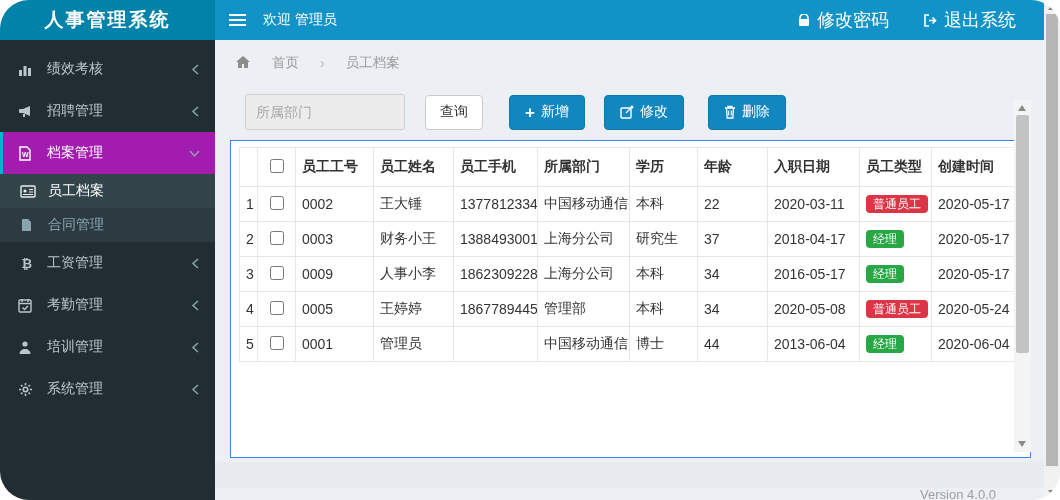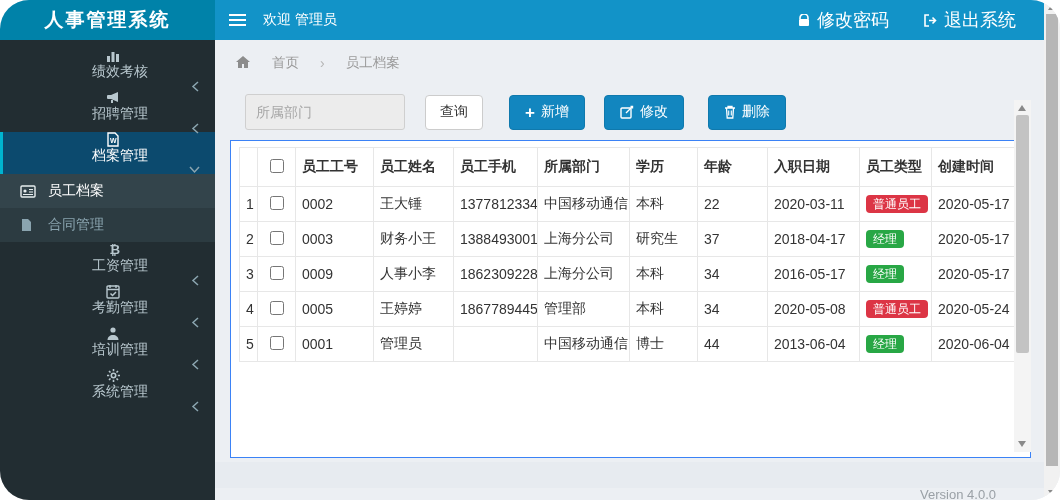--- a/index.html
+++ b/index.html
@@ -15,25 +15,25 @@
   .hamburger { width:44px; height:40px; display:flex; flex-direction:column; gap:3px; align-items:center; justify-content:center; cursor:pointer; }
   .hamburger i { display:block; width:17px; height:2px; background:#fff; }
   .welcome { margin-left:4px; }
   .topnav-right { margin-left:auto; display:flex; align-items:center; gap:34px; padding-right:28px; font-size:18px; }
   .topnav-link { display:flex; align-items:center; gap:7px; cursor:pointer; }
   .topnav svg { display:block; }
 
   
   .sidebar { position:absolute; left:0; top:40px; width:215px; height:460px; background:#222d32; padding-top:8px; }
   .side-item { height:42px; display:flex; align-items:center; color:#b8c7ce; font-size:14px;
-               padding-left:15px; cursor:pointer; border-left:3px solid transparent;flex-direction:column; }
+               padding-left:15px; cursor:pointer; border-left:3px solid transparent; }
   .side-item .ic { width:22px; display:flex; align-items:center; color:#b8c7ce; }
   .side-item .lbl { margin-left:7px; }
   .side-item .chev { margin-left:auto; margin-right:15px; color:#8aa4af; display:flex; }
-  .side-item.active { background:#0c4a6e; border-left-color:#00b4d0; color:#fff; }
+  .side-item.active { background:#a21caf; border-left-color:#00b4d0; color:#fff; }
   .side-item.active .ic { color:#fff; }
   .submenu { background:#2c3b41; }
   .sub-item { height:34px; display:flex; align-items:center; font-size:14px; padding-left:20px; cursor:pointer; }
   .sub-item .ic { width:22px; display:flex; align-items:center; }
   .sub-item .lbl { margin-left:6px; }
   .sub-item.selected { color:#fff; background:#33444b; }
   .sub-item.selected .ic { color:#e8eef0; }
   .sub-item.dim { color:#8aa4af; }
   .sub-item.dim .ic { color:#8aa4af; }
 

